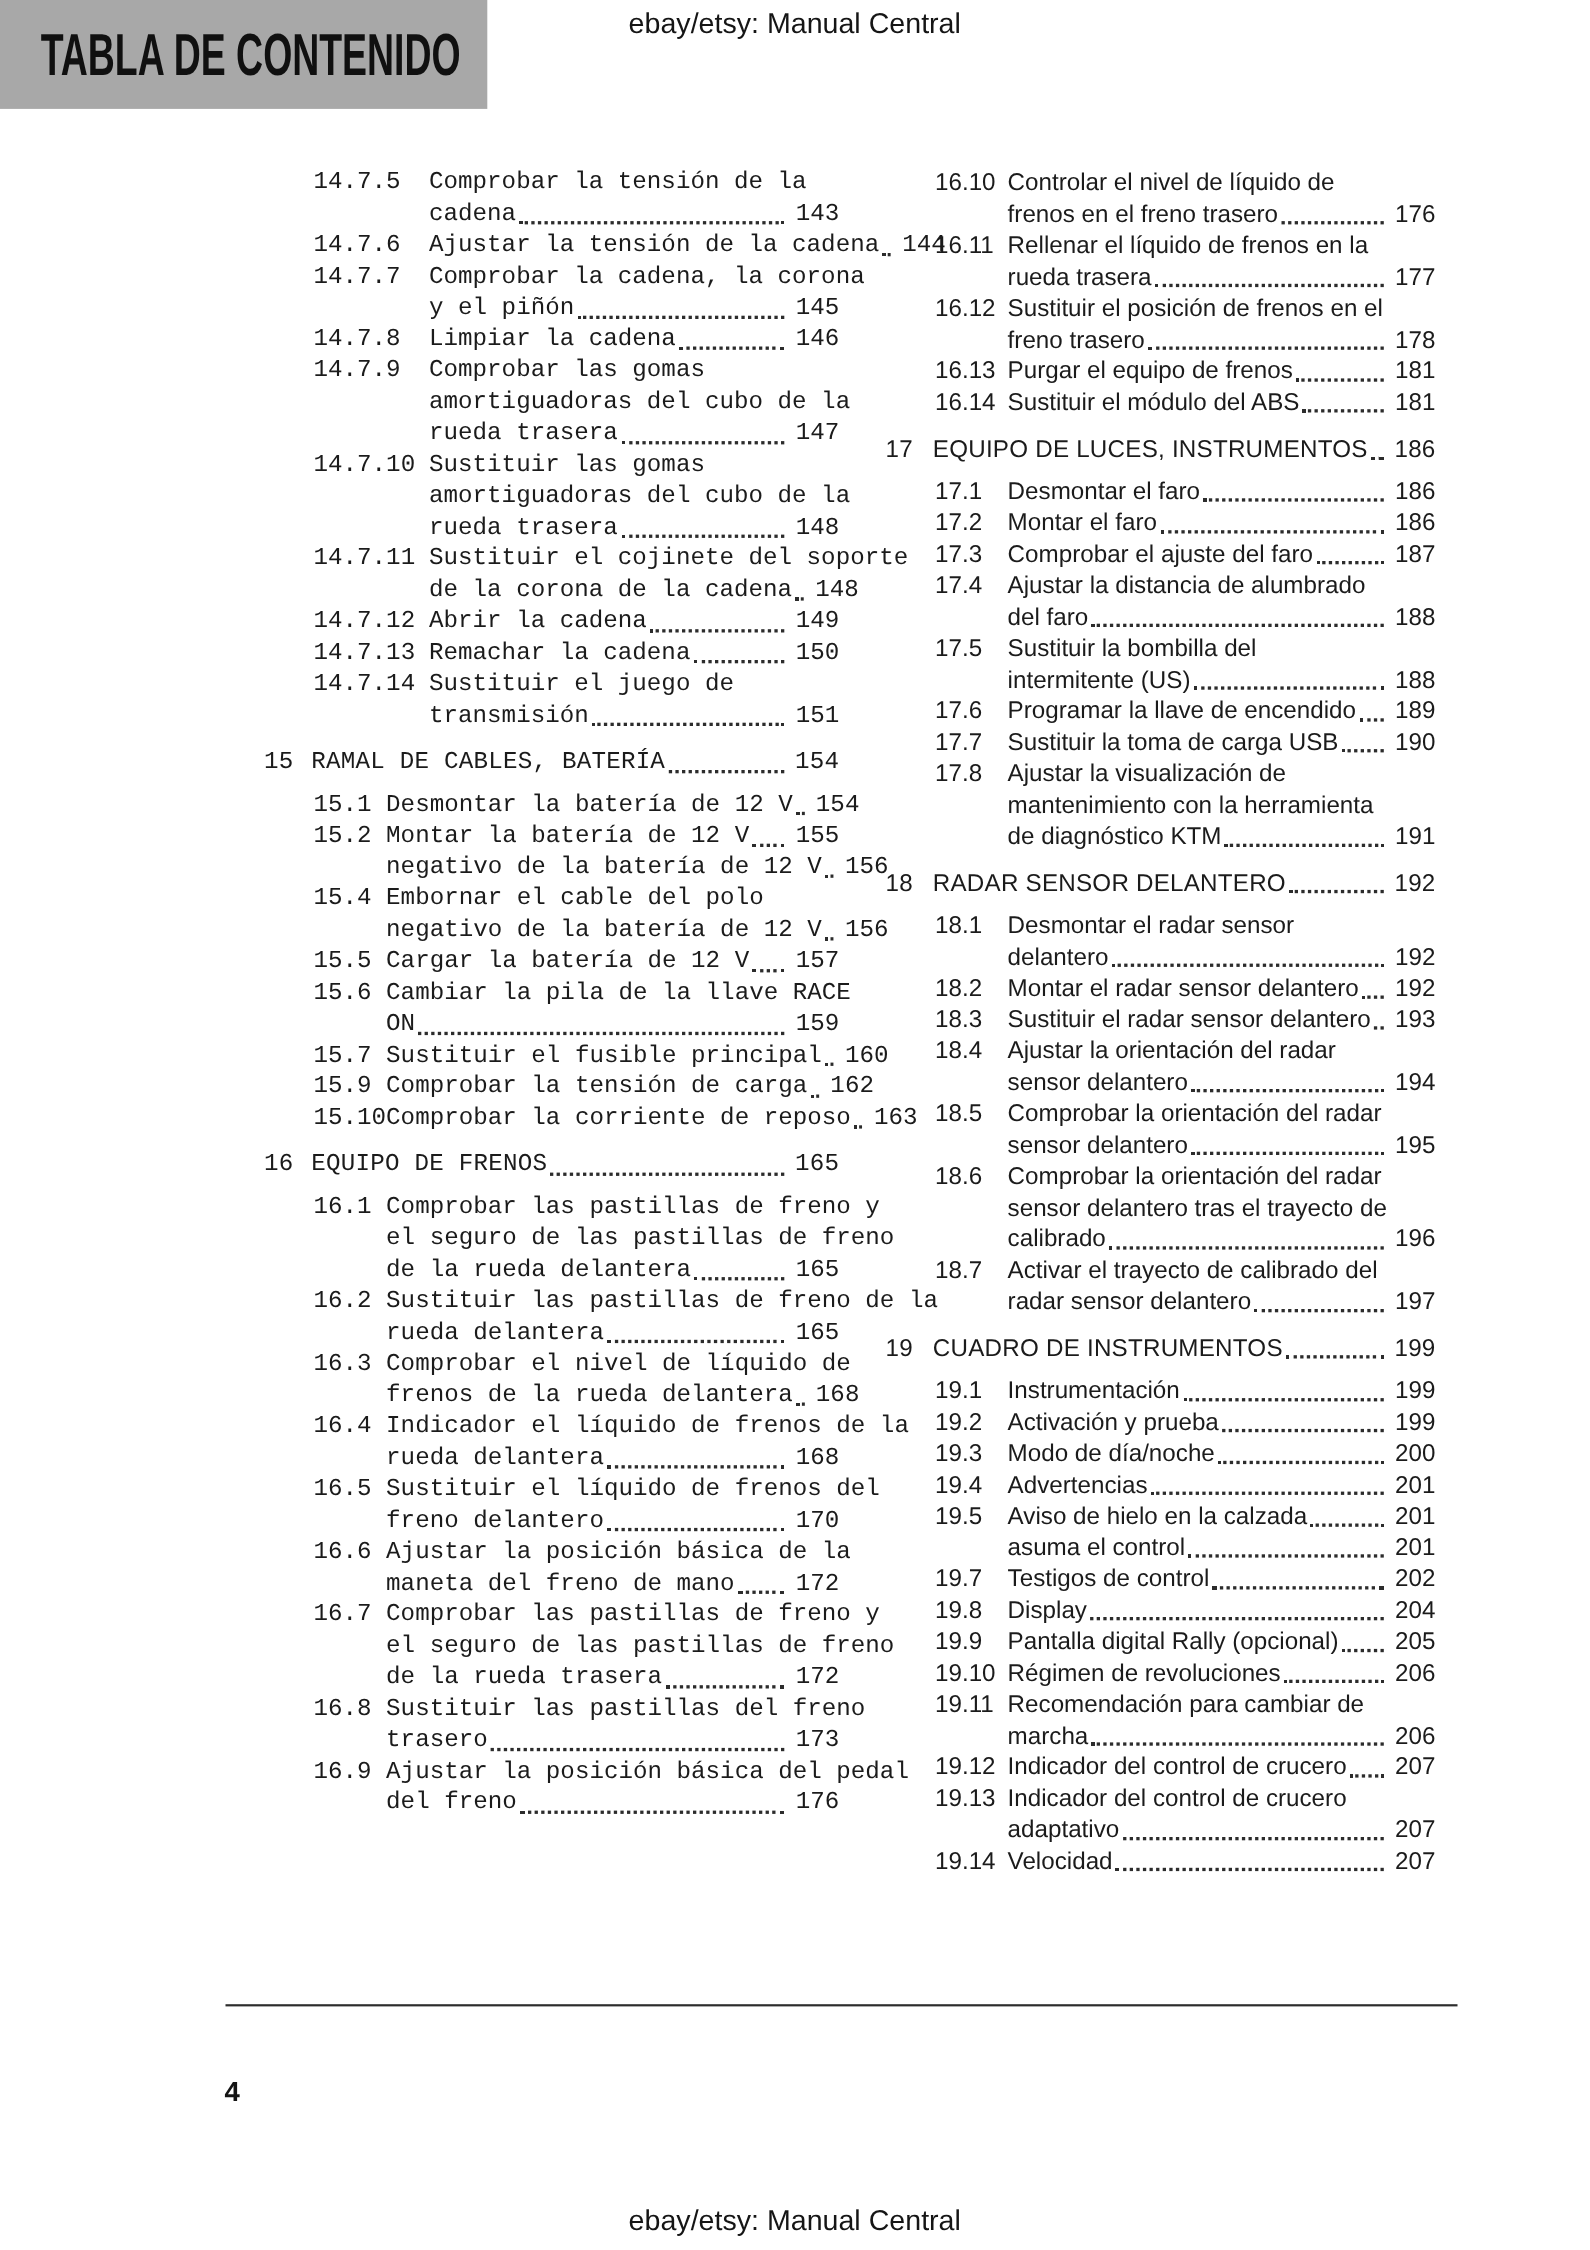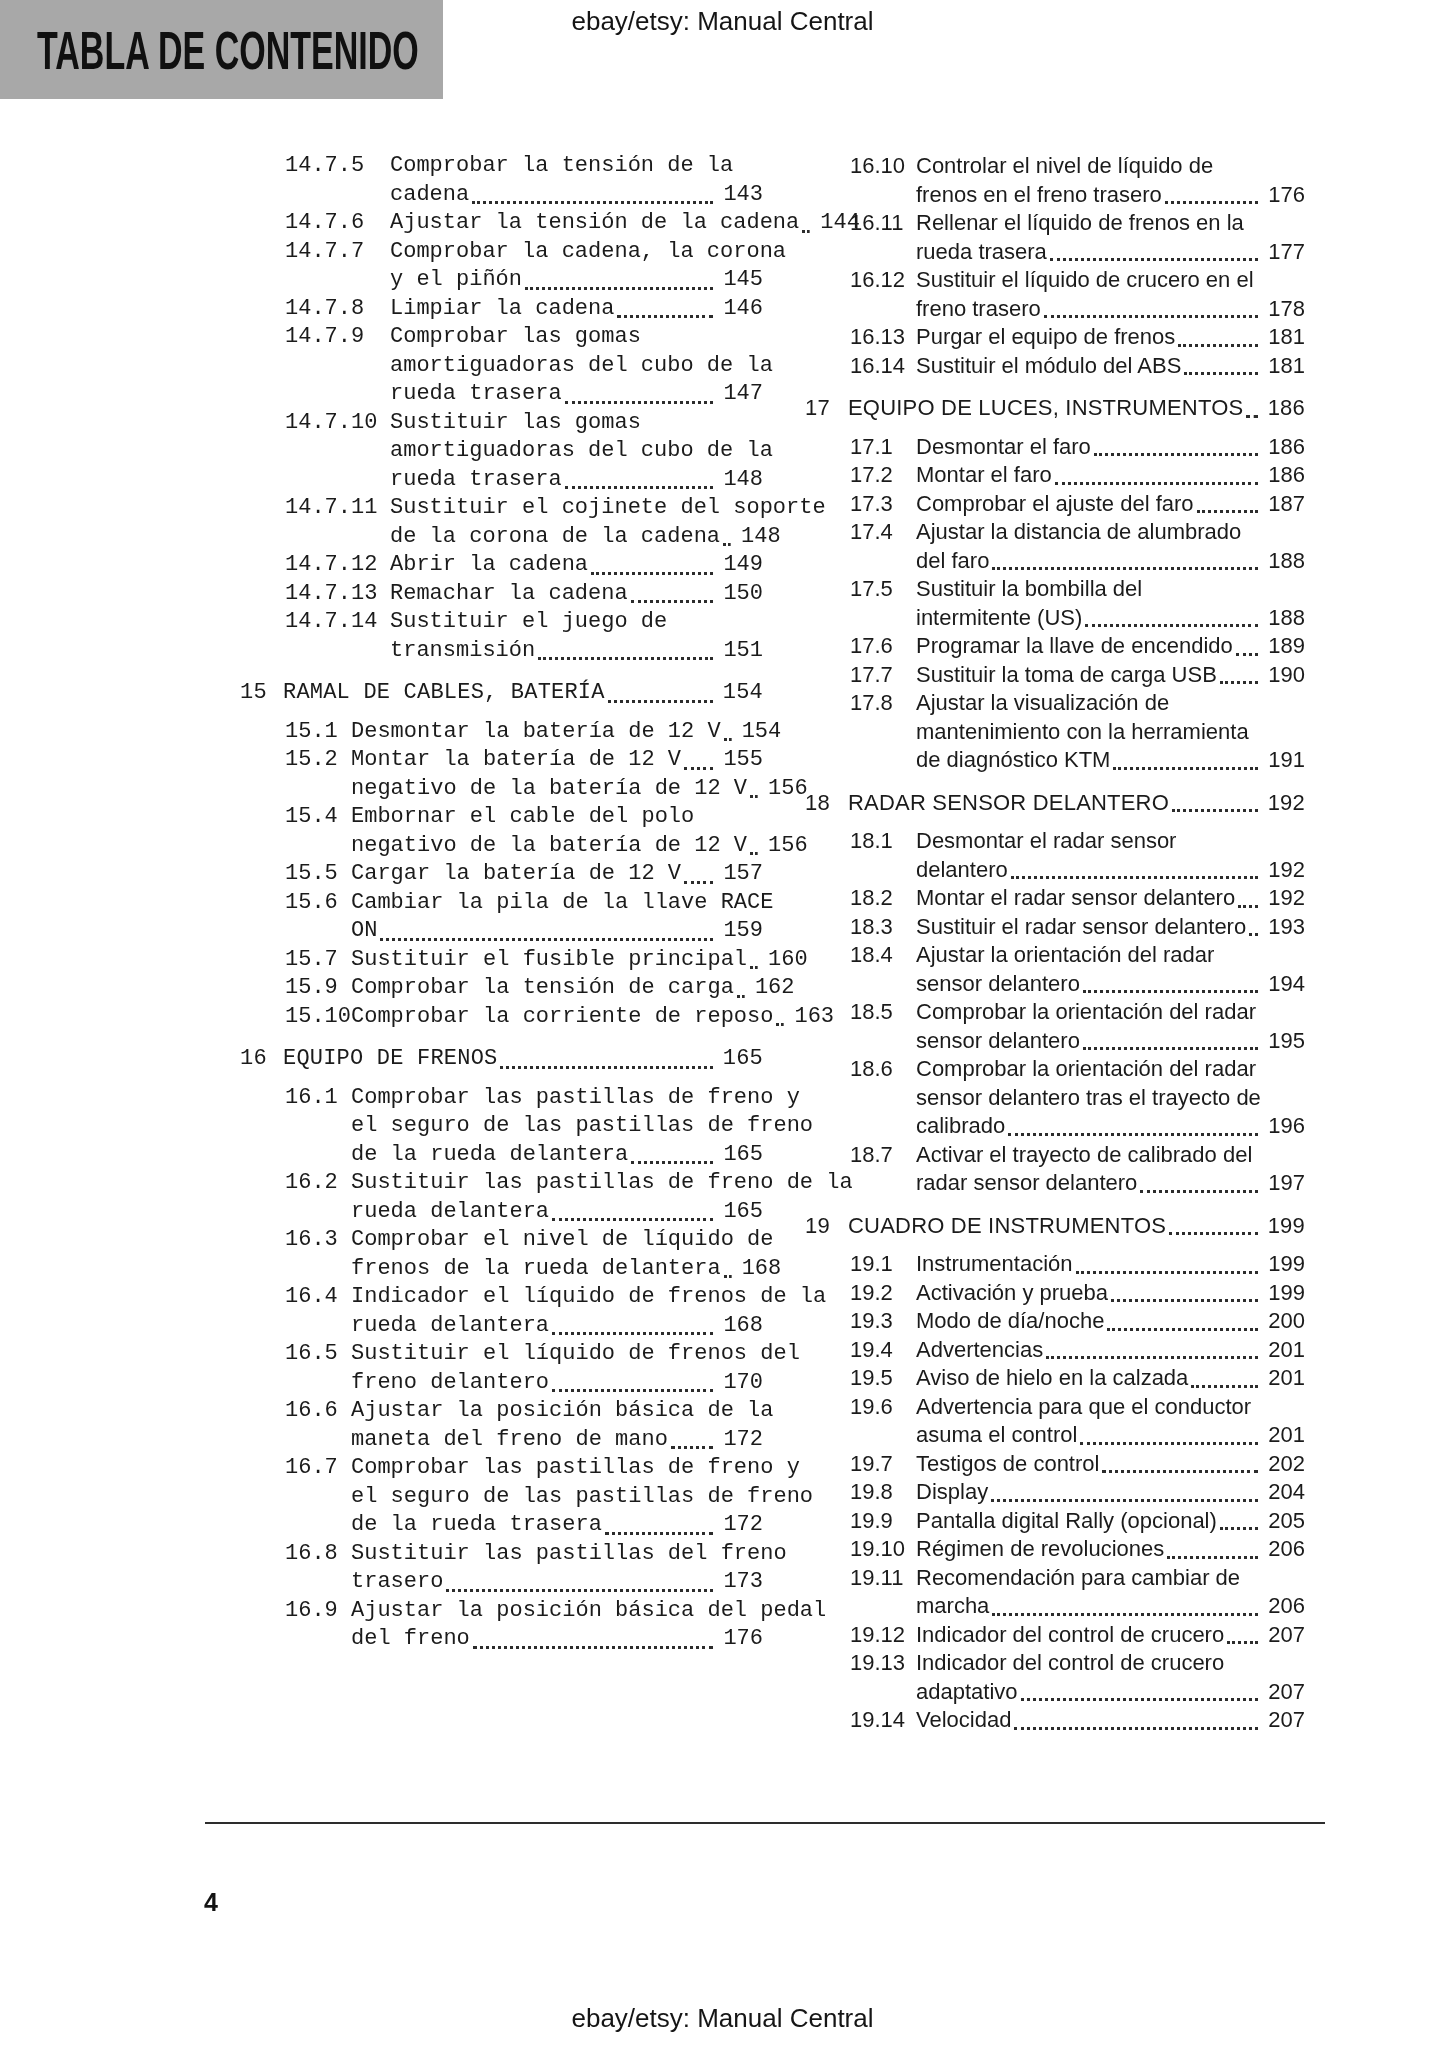--- a/index.html
+++ b/index.html
@@ -426,21 +426,21 @@
         <div class="line">
           <span class="num num-2"></span>
           <span class="t">rueda trasera</span>
           <span class="leader"></span>
           <span class="page">177</span>
         </div>
       </div>
       <div class="entry sub">
         <div class="line">
           <span class="num num-2">16.12</span>
-          <span class="t">Sustituir el líquido de crucero en el</span>
+          <span class="t">Sustituir el posición de frenos en el</span>
         </div>
         <div class="line">
           <span class="num num-2"></span>
           <span class="t">freno trasero</span>
           <span class="leader"></span>
           <span class="page">178</span>
         </div>
       </div>
       <div class="entry sub">
         <div class="line">
@@ -676,24 +676,20 @@
       </div>
       <div class="entry sub">
         <div class="line">
           <span class="num num-2">19.5</span>
           <span class="t">Aviso de hielo en la calzada</span>
           <span class="leader"></span>
           <span class="page">201</span>
         </div>
       </div>
       <div class="entry sub">
-        <div class="line">
-          <span class="num num-2">19.6</span>
-          <span class="t">Advertencia para que el conductor</span>
-        </div>
         <div class="line">
           <span class="num num-2"></span>
           <span class="t">asuma el control</span>
           <span class="leader"></span>
           <span class="page">201</span>
         </div>
       </div>
       <div class="entry sub">
         <div class="line">
           <span class="num num-2">19.7</span>

